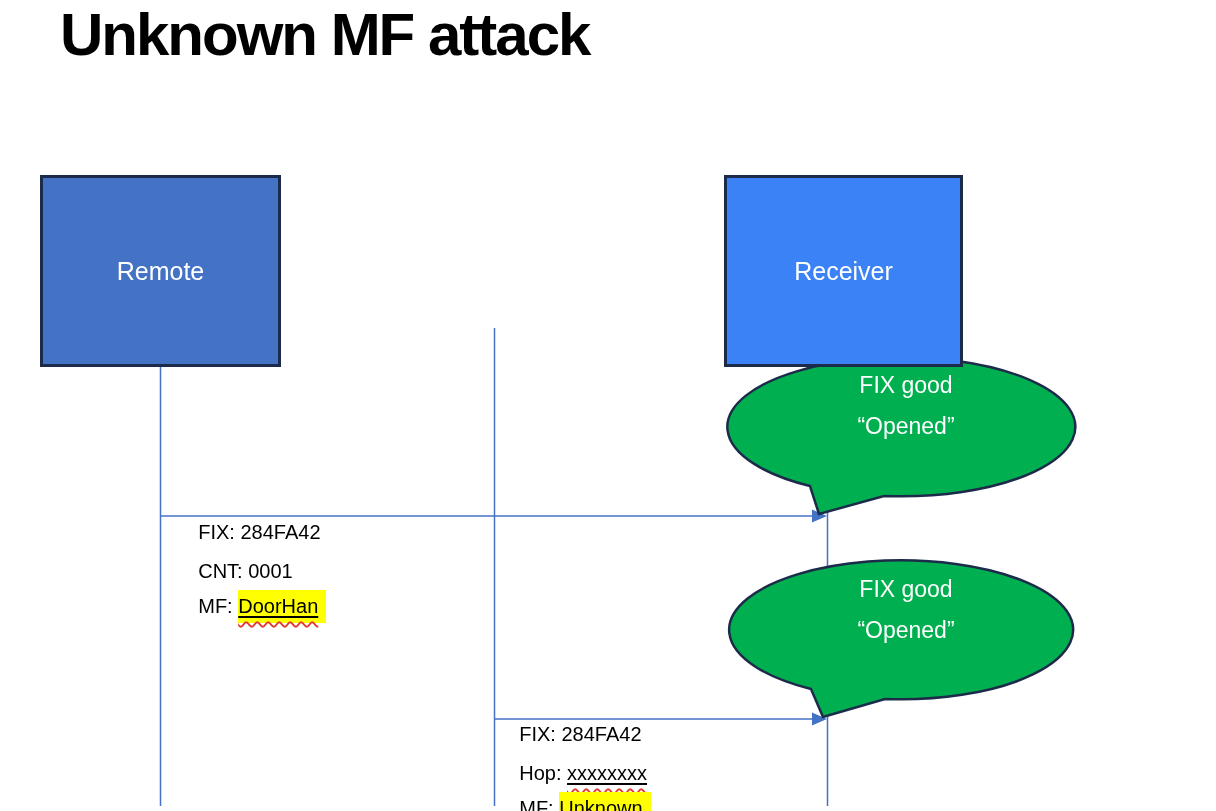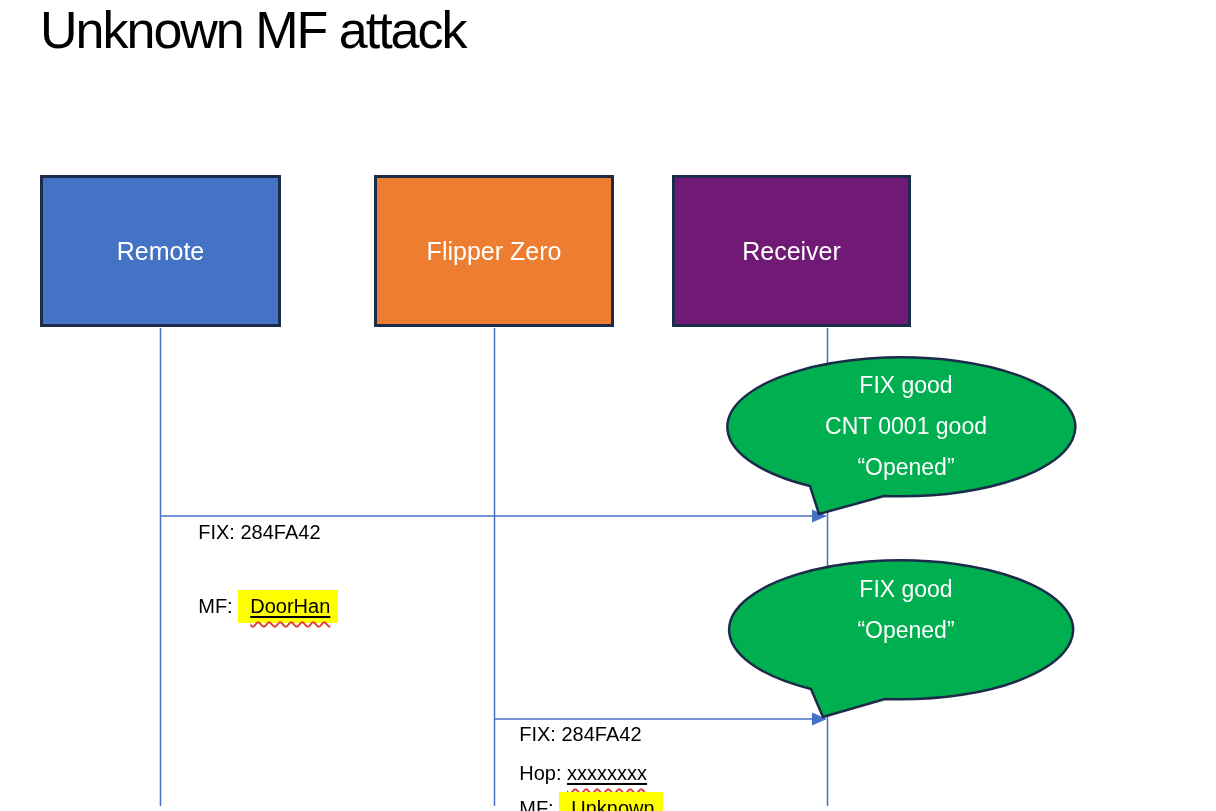--- a/index.html
+++ b/index.html
@@ -6,60 +6,60 @@
   .stage {
     position: relative;
     width: 1216px;
     height: 811px;
     background: #ffffff;
     overflow: hidden;
     font-family: "Liberation Sans", "DejaVu Sans", sans-serif;
   }
   .slide-title {
     position: absolute;
-    left: 40px;
+    left: 60px;
     top: 0px;
-    font-size: 52px;
-    font-weight: 400;
+    font-size: 60px;
+    font-weight: 700;
     letter-spacing: -2px;
     color: #000;
     white-space: nowrap;
   }
   svg.diagram {
     position: absolute;
     left: 0; top: 0;
     width: 1216px; height: 811px;
     z-index: 1;
   }
   .actor-box {
     position: absolute;
     top: 175px;
-    height: 152px;
+    height: 192px;
     box-sizing: border-box;
     border: 3px solid #1c2b4a;
     display: flex;
     align-items: center;
     justify-content: center;
     color: #ffffff;
     font-size: 25px;
     z-index: 2;
   }
   .actor-remote   { left: 40px;  width: 241px; background: #4472C4; }
   .actor-flipper  { left: 374px; width: 240px; background: #ED7D31; }
-  .actor-receiver { left: 672px; width: 239px; background: #701a75; }
+  .actor-receiver { left: 724px; width: 239px; background: #3b82f6; }
 
   .msg-line {
     position: absolute;
     font-size: 20px;
     line-height: 34px;
     color: #000;
     white-space: pre;
     z-index: 2;
   }
-  .hl { background: #FFFF00; padding: 5px 8px 6px 12px; }
+  .hl { background: #FFFF00; padding: 5px 8px 6px 0; }
   .sq {
     text-decoration: underline;
     text-decoration-style: wavy;
     text-decoration-color: #e03b2f;
     text-decoration-thickness: 1.5px;
     text-underline-offset: 8px;
   }
   .ul {
     text-decoration: underline;
     text-decoration-style: solid;
@@ -110,47 +110,46 @@
       <polygon points="827,719 812,712.5 812,725.5" fill="#4472C4"></polygon>
     </g>
 
     <path d="M 819 514 L 810 486 A 174 69.5 0 1 1 884 496 Z" fill="#00B050" stroke="#1c2b4a" stroke-width="2.5"></path>
     <path d="M 823 717 L 811 689 A 172 69.5 0 1 1 885 699 Z" fill="#00B050" stroke="#1c2b4a" stroke-width="2.5"></path>
   </svg>
 
   <div class="actor-box actor-remote">
     <span>Remote</span>
   </div>
-  <div class="actor-box actor-flipper">
-    <span>Flipper Zero</span>
-  </div>
   <div class="actor-box actor-receiver">
     <span>Receiver</span>
   </div>
 
   <div class="msg-line m1-above">
     <span>FIX: 284FA42</span>
+  </div>
+  <div class="msg-line m1-l2">
+    <span>CNT: 0001</span>
   </div>
   <div class="msg-line m1-l3">
     <span>MF: </span><span class="hl sq"><span class="ul">DoorHan</span></span>
   </div>
 
   <div class="msg-line m2-above">
     <span>FIX: 284FA42</span>
   </div>
   <div class="msg-line m2-l2">
     <span>Hop: </span><span class="sq"><span class="ul">xxxxxxxx</span></span>
   </div>
   <div class="msg-line m2-l3">
     <span>MF: </span><span class="hl"><span>Unknown</span></span>
   </div>
 
   <div class="callout-text callout-first">
     <div>FIX good</div>
-    <div>CNT 0001 good</div>
     <div>“Opened”</div>
   </div>
   <div class="callout-text callout-second">
     <div>FIX good</div>
     <div>“Opened”</div>
   </div>
 
 </div>
 
 </body></html>

